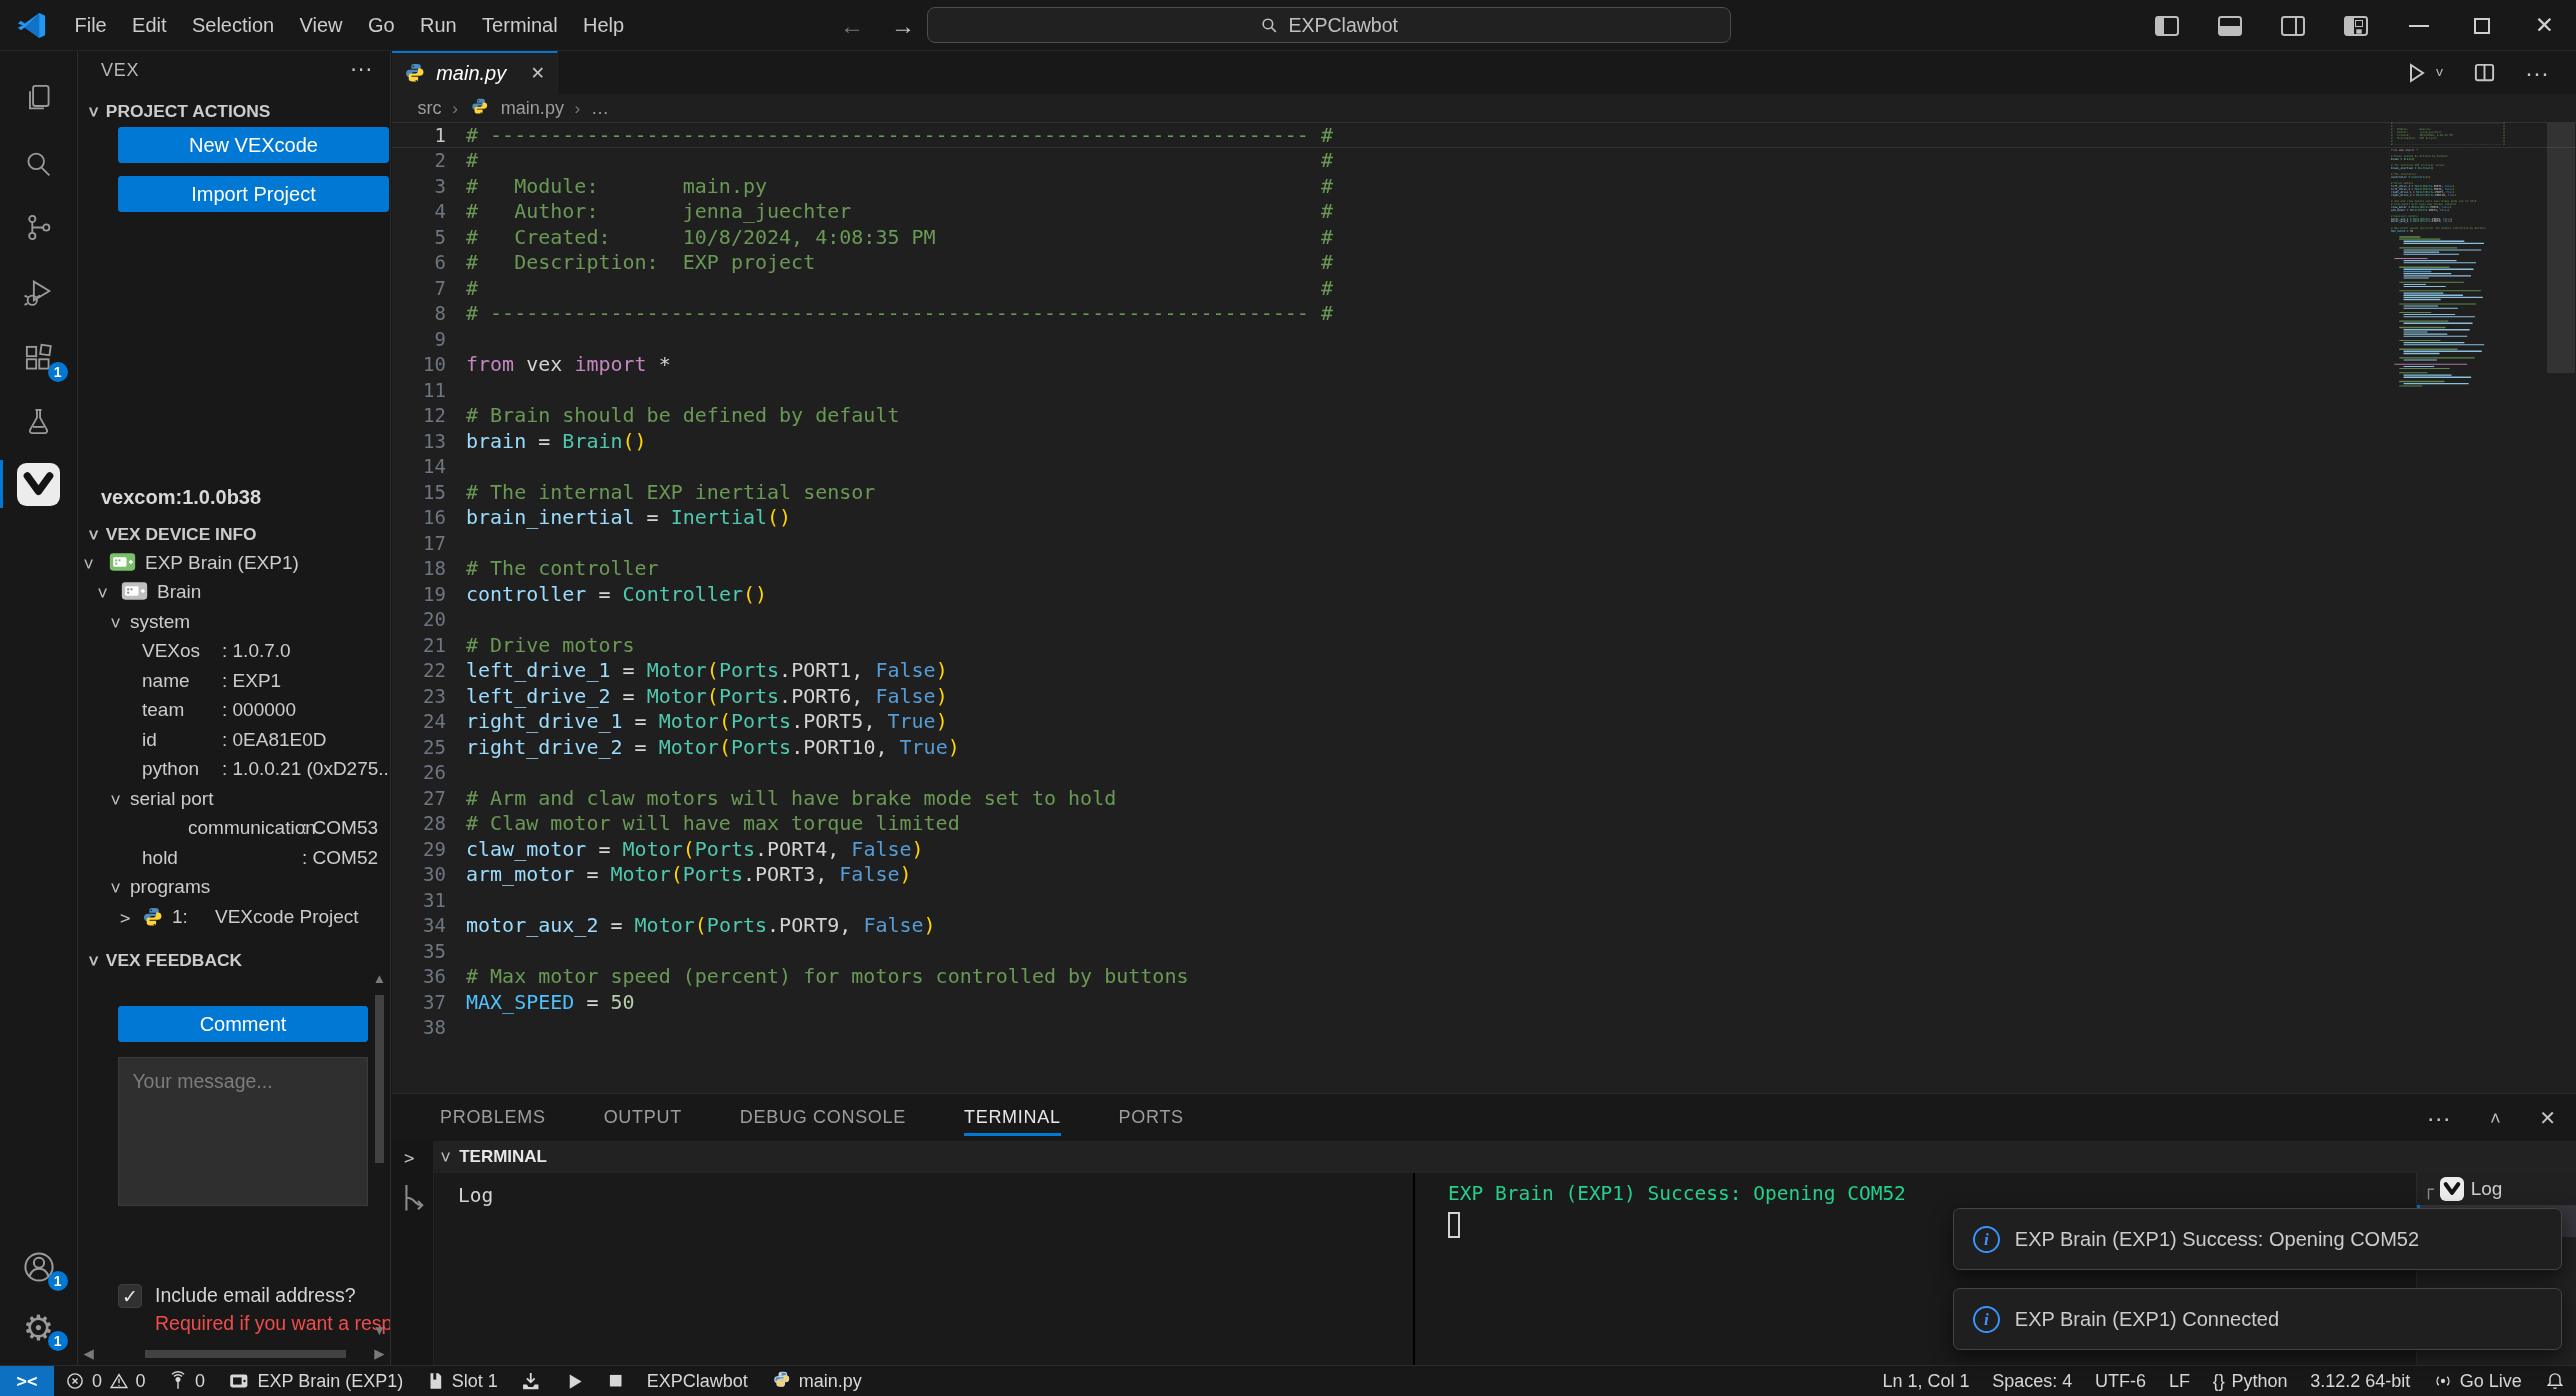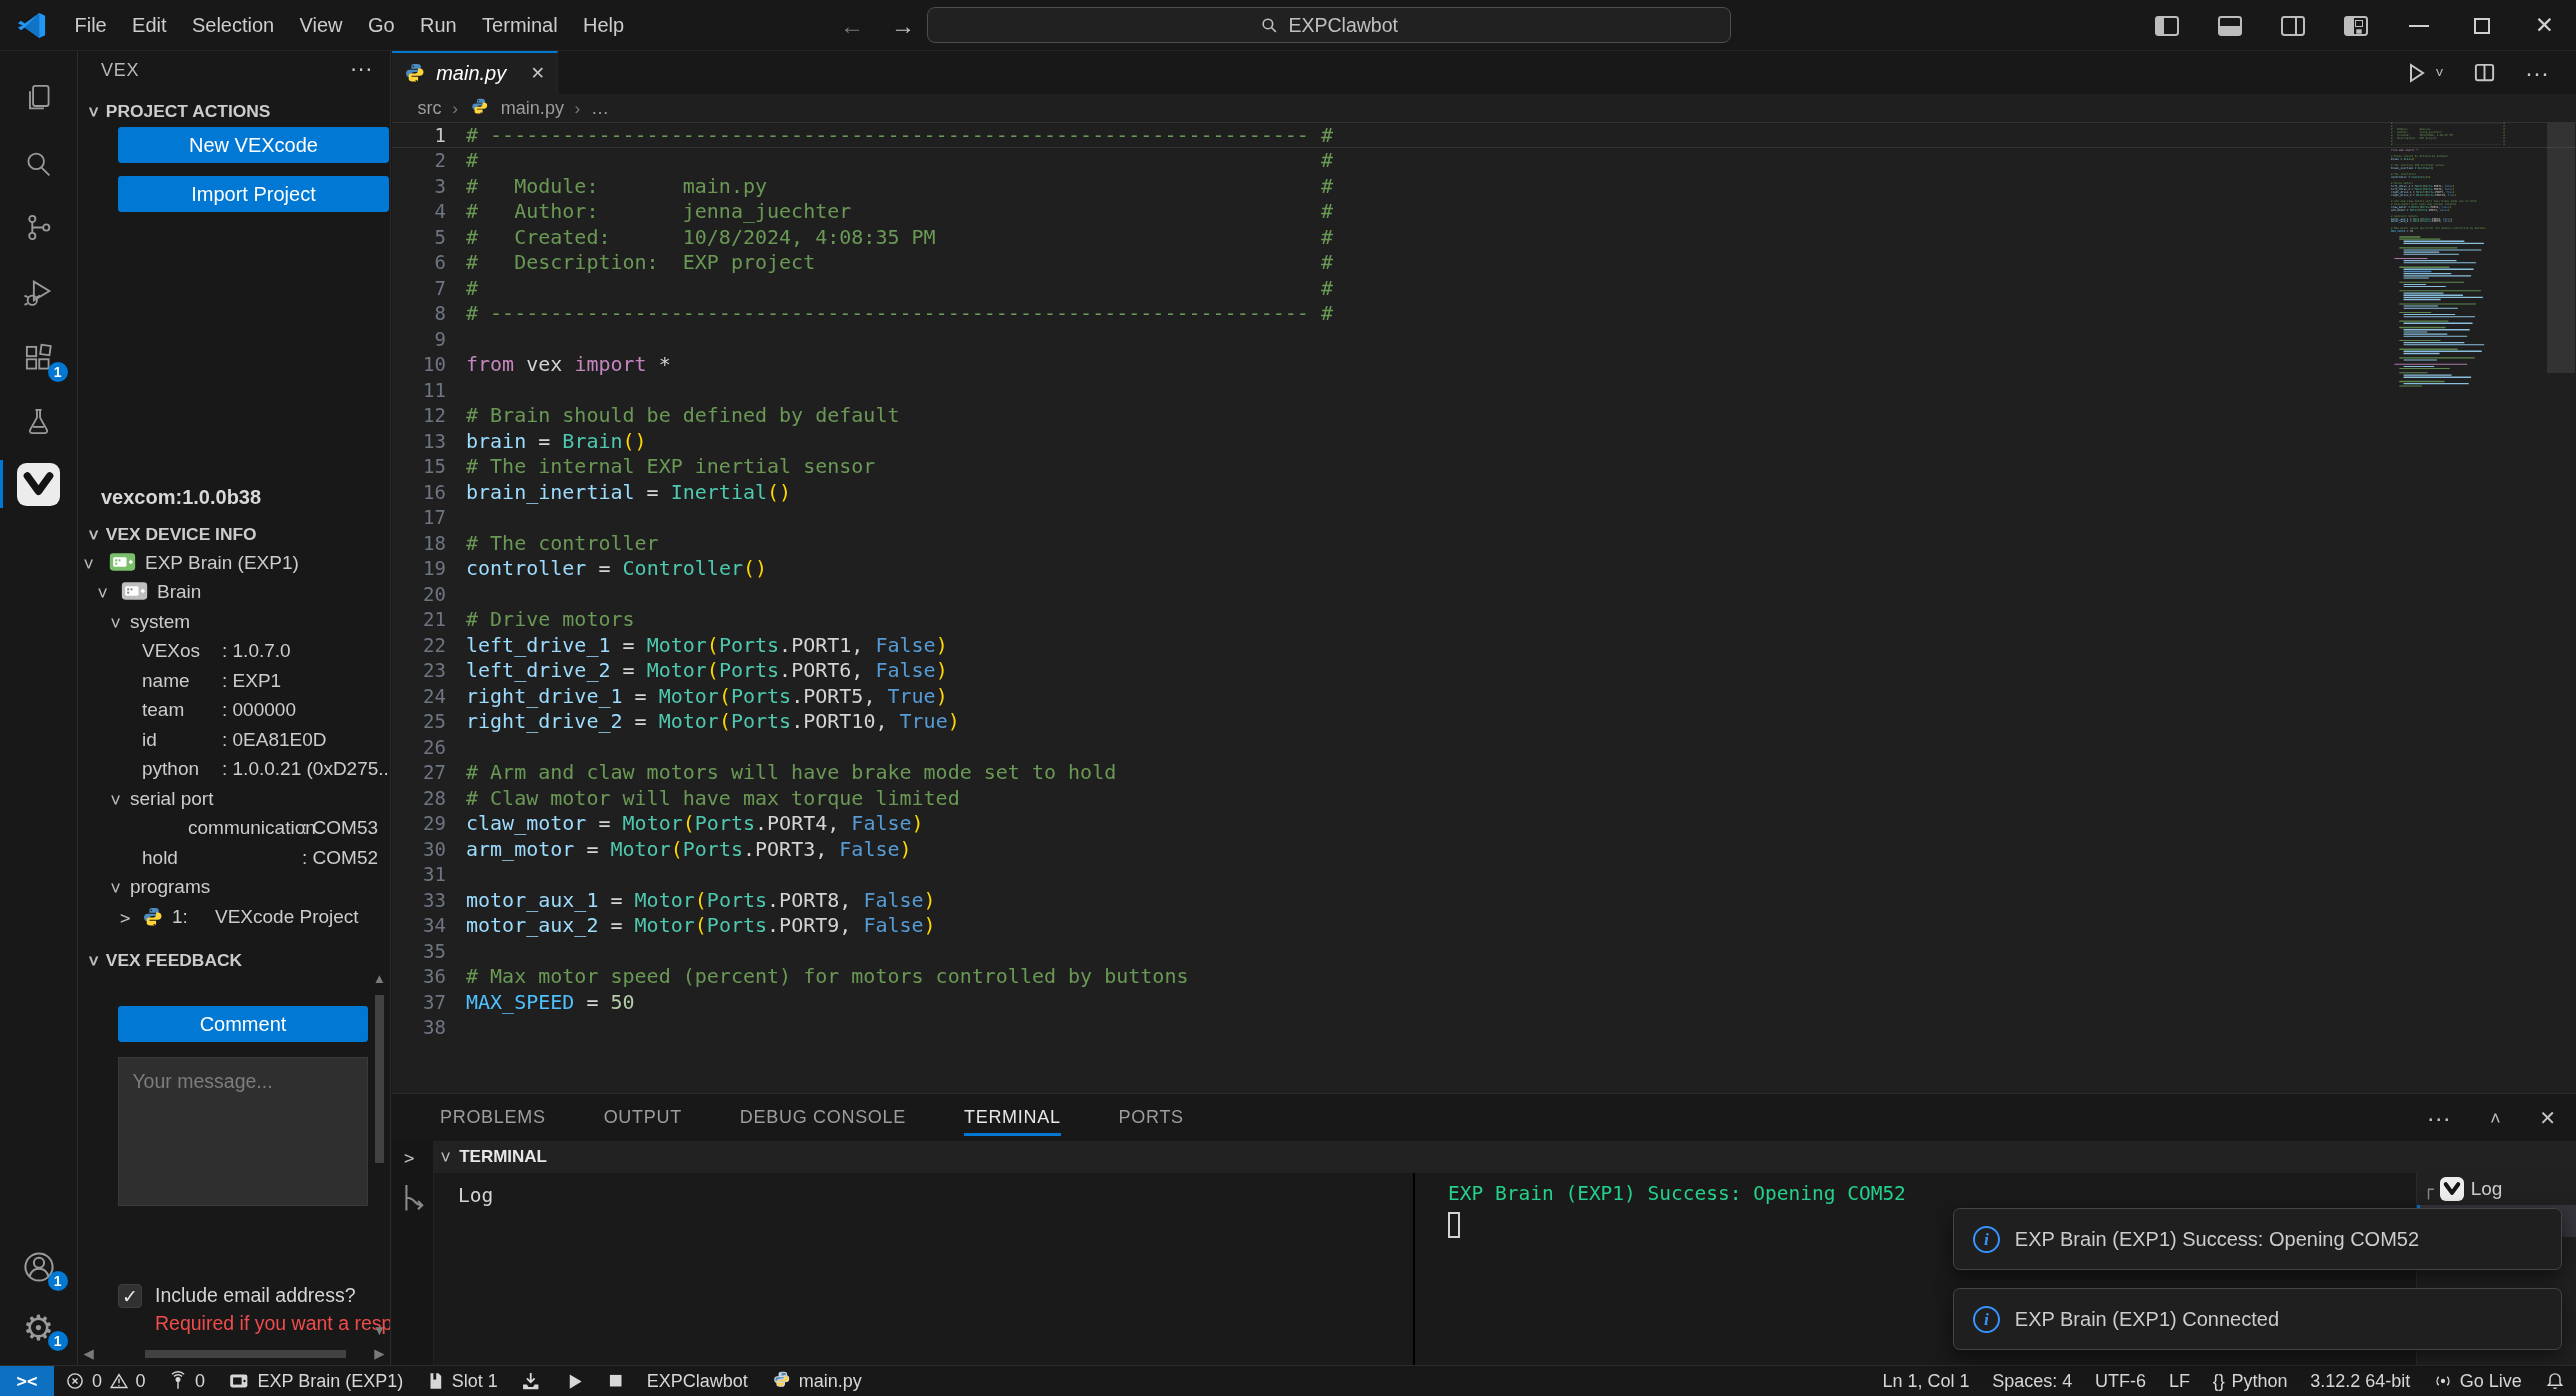--- a/index.html
+++ b/index.html
@@ -446,20 +446,24 @@
       </div>
       <div class="line">
         <span class="ln">12</span>
         <span class="lc"><span class="c"># Brain should be defined by default</span></span>
       </div>
       <div class="line">
         <span class="ln">13</span>
         <span class="lc"><span class="v">brain</span><span class="w"> = </span><span class="t">Brain</span><span class="p">()</span></span>
       </div>
       <div class="line">
+        <span class="ln">14</span>
+        <span class="lc"></span>
+      </div>
+      <div class="line">
         <span class="ln">15</span>
         <span class="lc"><span class="c"># The internal EXP inertial sensor</span></span>
       </div>
       <div class="line">
         <span class="ln">16</span>
         <span class="lc"><span class="v">brain_inertial</span><span class="w"> = </span><span class="t">Inertial</span><span class="p">()</span></span>
       </div>
       <div class="line">
         <span class="ln">17</span>
         <span class="lc"></span>
@@ -512,24 +516,20 @@
         <span class="ln">29</span>
         <span class="lc"><span class="v">claw_motor</span><span class="w"> = </span><span class="t">Motor</span><span class="p">(</span><span class="t">Ports</span><span class="w">.PORT4, </span><span class="b">False</span><span class="p">)</span></span>
       </div>
       <div class="line">
         <span class="ln">30</span>
         <span class="lc"><span class="v">arm_motor</span><span class="w"> = </span><span class="t">Motor</span><span class="p">(</span><span class="t">Ports</span><span class="w">.PORT3, </span><span class="b">False</span><span class="p">)</span></span>
       </div>
       <div class="line">
         <span class="ln">31</span>
         <span class="lc"></span>
-      </div>
-      <div class="line">
-        <span class="ln">33</span>
-        <span class="lc"><span class="v">motor_aux_1</span><span class="w"> = </span><span class="t">Motor</span><span class="p">(</span><span class="t">Ports</span><span class="w">.PORT8, </span><span class="b">False</span><span class="p">)</span></span>
       </div>
       <div class="line">
         <span class="ln">34</span>
         <span class="lc"><span class="v">motor_aux_2</span><span class="w"> = </span><span class="t">Motor</span><span class="p">(</span><span class="t">Ports</span><span class="w">.PORT9, </span><span class="b">False</span><span class="p">)</span></span>
       </div>
       <div class="line">
         <span class="ln">35</span>
         <span class="lc"></span>
       </div>
       <div class="line">

